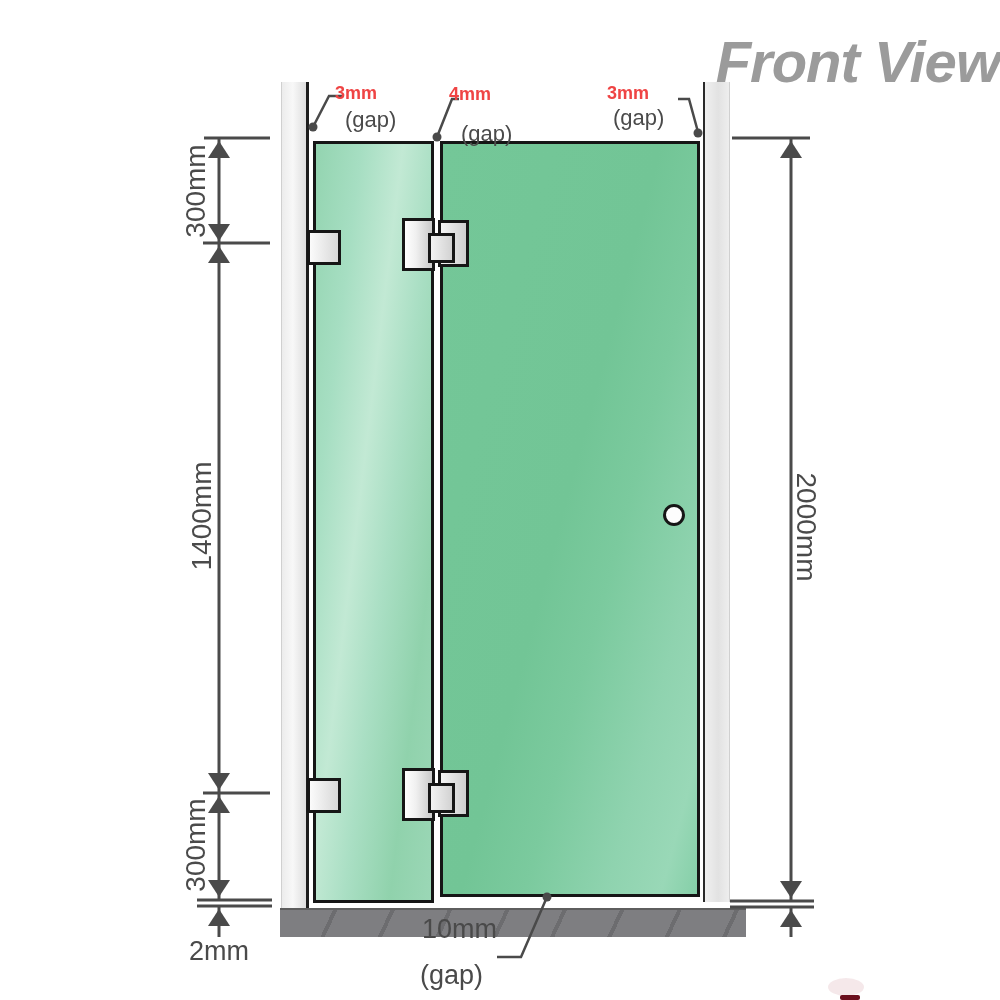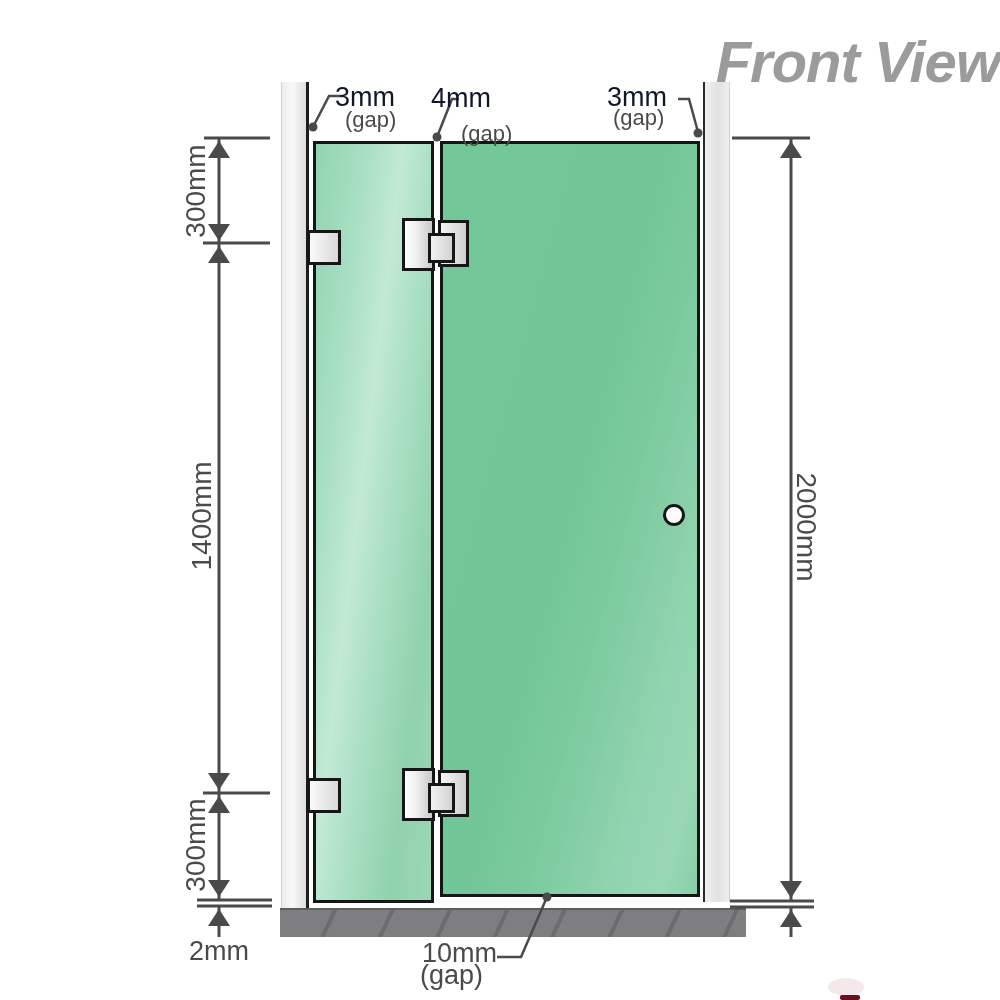--- a/index.html
+++ b/index.html
@@ -5,21 +5,21 @@
   html,body{margin:0;padding:0;background:#ffffff;}
   #canvas{
     position:relative;width:1000px;height:1000px;background:#ffffff;overflow:hidden;
     font-family:"Liberation Sans","DejaVu Sans",sans-serif;color:#4a4a4a;
   }
   .abs{position:absolute;box-sizing:border-box;}
   #title{
     left:0;top:28px;width:1000px;text-align:right;
     font-size:58px;font-weight:bold;font-style:italic;color:#9b9b9b;letter-spacing:-1px;
   }
-  .dimtext{font-size:27px;color:#0f172a;white-space:nowrap;line-height:1;}
+  .dimtext{font-size:18px;color:#ef4444;white-space:nowrap;line-height:1;font-weight:bold;}
   .gaptext{font-size:22px;color:#4a4a4a;white-space:nowrap;line-height:1;}
   .bigtext{font-size:27px;color:#4a4a4a;white-space:nowrap;line-height:1;}
   .vlabel{
     position:absolute;font-size:28px;color:#4a4a4a;white-space:nowrap;line-height:1;
     transform:translate(-50%,-50%) rotate(-90deg);
   }
   .vlabel.cw{transform:translate(-50%,-50%) rotate(90deg);}
   
   #wall-left{
     left:281px;top:82px;width:28px;height:826px;
@@ -138,32 +138,32 @@
       <circle cx="313" cy="127" r="4.5"></circle>
       <circle cx="437" cy="137" r="4.5"></circle>
       <circle cx="698" cy="133" r="4.5"></circle>
       <circle cx="547" cy="897" r="4.5"></circle>
     </g>
   </svg>
 
   <div class="abs dimtext" style="left:335px;top:84px;">3mm</div>
   <div class="abs gaptext" style="left:345px;top:109px;">(gap)</div>
 
-  <div class="abs dimtext" style="left:431px;top:85px;">4mm</div>
+  <div class="abs dimtext" style="left:449px;top:85px;">4mm</div>
   <div class="abs gaptext" style="left:461px;top:123px;">(gap)</div>
 
   <div class="abs dimtext" style="left:607px;top:84px;">3mm</div>
   <div class="abs gaptext" style="left:613px;top:107px;">(gap)</div>
 
   <div class="vlabel" style="left:196px;top:191px;">300mm</div>
   <div class="vlabel" style="left:202px;top:516px;">1400mm</div>
   <div class="vlabel" style="left:196px;top:845px;">300mm</div>
 
   <div class="vlabel cw" style="left:806px;top:527px;">2000mm</div>
 
   <div class="abs bigtext" style="left:189px;top:938px;">2mm</div>
-  <div class="abs bigtext" style="left:422px;top:940px;">10mm</div>
+  <div class="abs bigtext" style="left:422px;top:916px;">10mm</div>
   <div class="abs bigtext" style="left:420px;top:962px;">(gap)</div>
 
   <div id="logo-smudge" class="abs"></div>
   <div id="logo-fragment" class="abs"></div>
 
 </div>
 
 </body></html>

